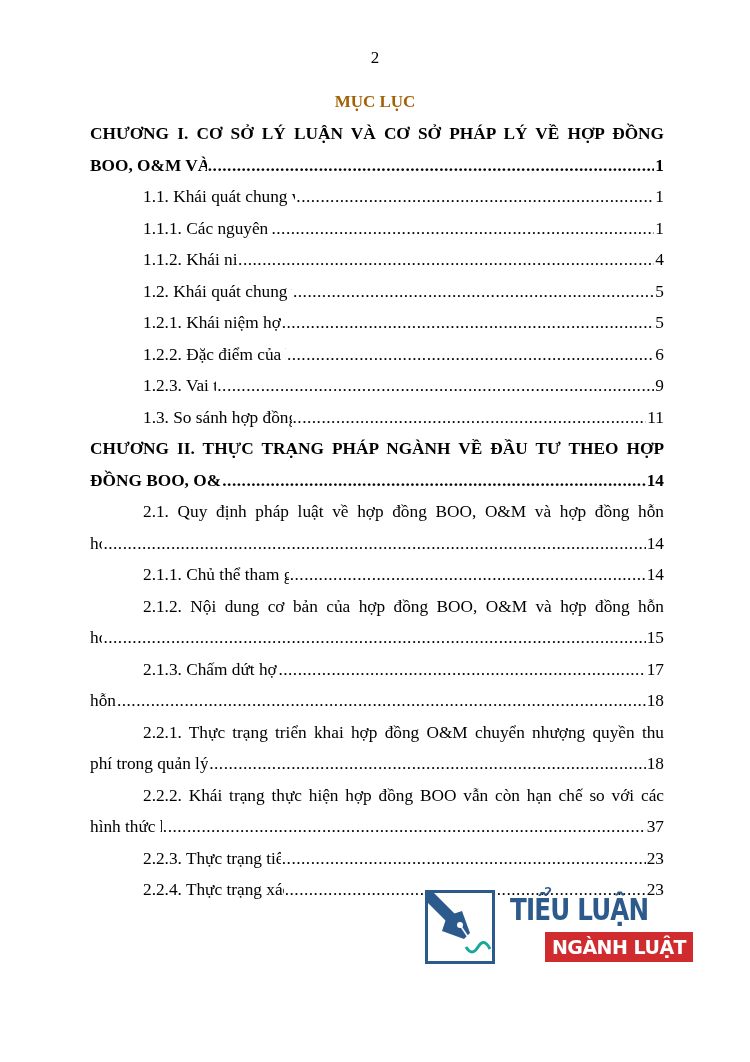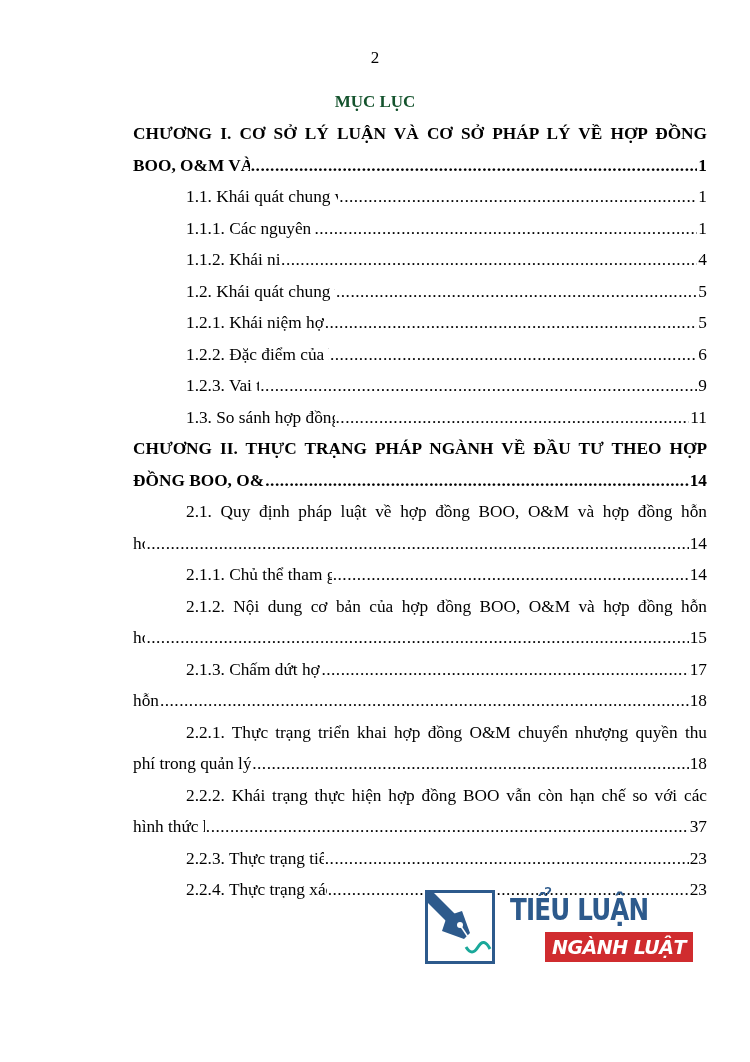--- a/index.html
+++ b/index.html
@@ -7,24 +7,24 @@
       width: 750px; height: 1062px; position: relative; overflow: hidden;
       font-family: "Liberation Serif", "DejaVu Serif", serif;
       color: #000;
     }
     .page-number {
       position: absolute; top: 48px; left: 0; width: 750px;
       text-align: center; font-size: 17px;
     }
     .toc-title {
       position: absolute; top: 92px; left: 0; width: 750px;
-      text-align: center; font-size: 17px; font-weight: bold; color: #14532d;
+      text-align: center; font-size: 17px; font-weight: bold; color: #a16207;
     }
     .toc {
-      position: absolute; top: 118px; left: 90px; width: 574px; margin-left: 43px;
+      position: absolute; top: 118px; left: 90px; width: 574px;
     }
     .toc-line {
       display: flex; align-items: baseline;
       font-size: 17.3px; line-height: 31.5px; height: 31.5px;
       white-space: nowrap;
     }
     .toc-line.chapter { font-weight: bold; }
     .toc-line.indent { padding-left: 53px; }
     .toc-line .text { flex: 0 1 auto; overflow: hidden; }
     .toc-line .leader {
@@ -48,21 +48,21 @@
     .logo-title {
       position: absolute; left: 85px; top: 6px;
       font-family: "DejaVu Sans", sans-serif; font-weight: bold;
       font-size: 30px; color: #2d5a8c; letter-spacing: -1px; line-height: 32px;
       transform: scaleX(0.82); transform-origin: left top;
     }
     .logo-badge {
       position: absolute; left: 120px; top: 44px; width: 148px; height: 30px;
       background: #d02c2f; color: #fff;
       font-family: "DejaVu Sans", sans-serif; font-weight: bold; font-size: 19px;
-      line-height: 30px; text-align: center; letter-spacing: -0.5px; font-style: italic;
+      line-height: 30px; text-align: center; letter-spacing: -0.5px;
     }
   </style>
 </head>
 <body>
 
 <div class="page-number">2</div>
 <div class="toc-title">MỤC LỤC</div>
 
 <div class="toc" id="toc">
     <div class="toc-line chapter justify">

